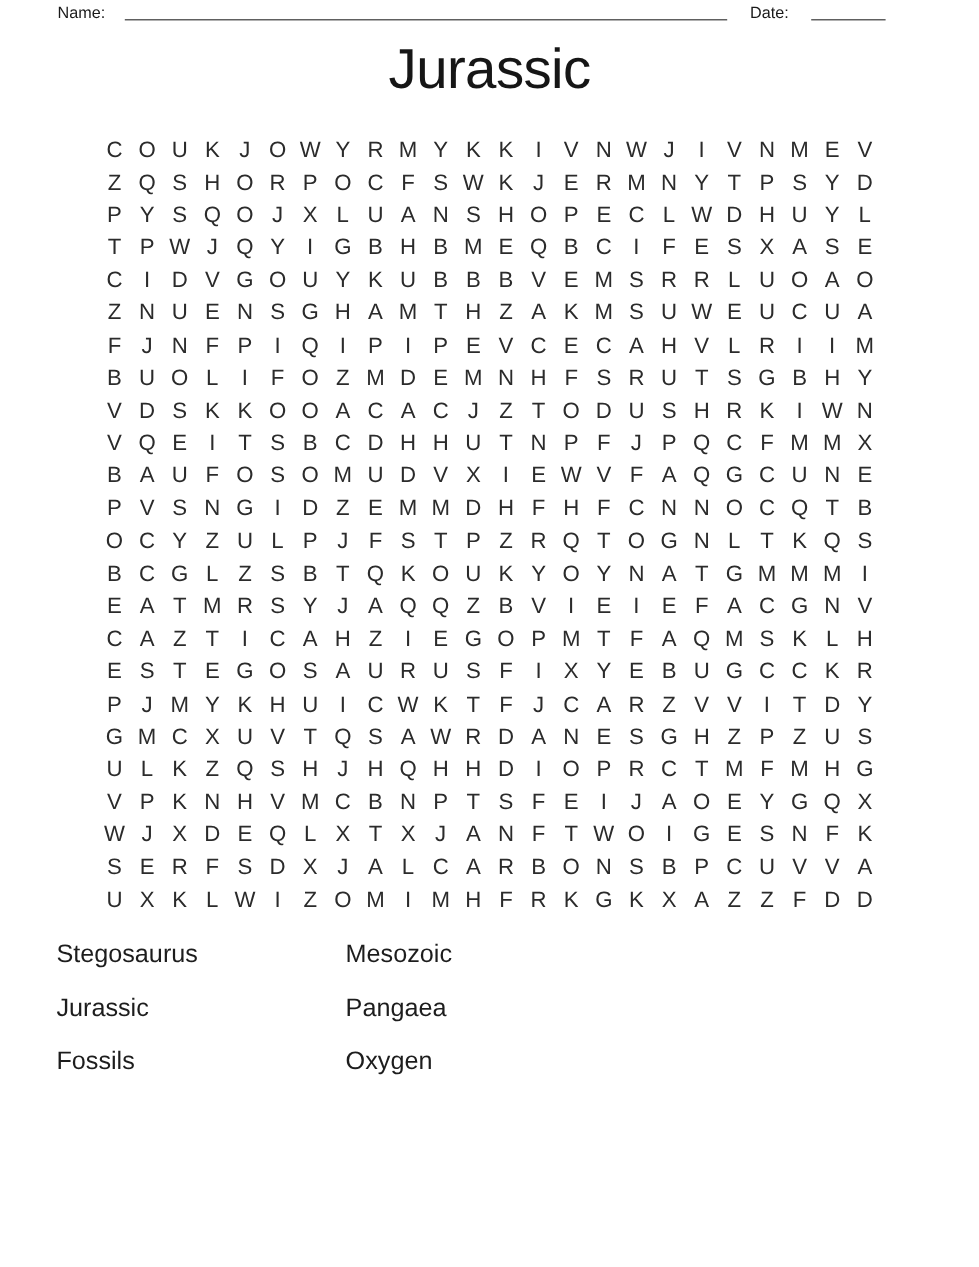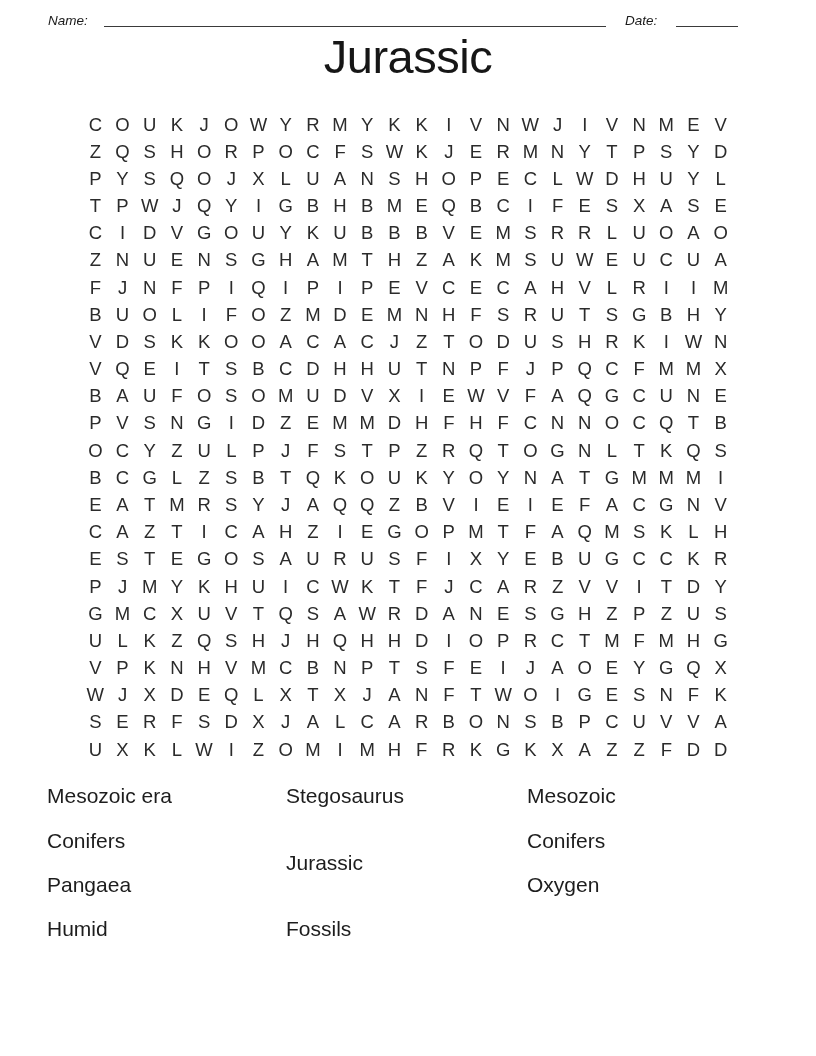--- a/index.html
+++ b/index.html
@@ -6,21 +6,21 @@
   .page {
     position: relative;
     width: 816px;
     height: 1056px;
     background: #ffffff;
     font-family: "Liberation Sans", sans-serif;
     color: #1d1d1d;
     overflow: hidden;
   }
   
-  .header { position: absolute; top: 10px; left: 0; right: 0; height: 22px; font-style: italic; }
+  .header { position: absolute; top: 0; left: 0; right: 0; height: 22px; }
   .hlabel { position: absolute; top: 3px; font-size: 13.5px; color: #1a1a1a; white-space: nowrap; }
   .name-label { left: 48px; }
   .date-label { left: 625px; }
   .fill-line { position: absolute; top: 1px; height: 15px; border-bottom: 1.6px solid #3a3a3a; }
   .name-line { left: 104px; width: 502px; }
   .date-line { left: 676px; width: 62px; }
   
   .title {
     position: absolute;
     top: 33px; left: 0; right: 0;
@@ -651,31 +651,25 @@
       <span class="cell">X</span>
       <span class="cell">A</span>
       <span class="cell">Z</span>
       <span class="cell">Z</span>
       <span class="cell">F</span>
       <span class="cell">D</span>
       <span class="cell">D</span>
     </div>
 
   <div class="words" id="words">
-      <div class="word-col word-col-1">
-        <div class="word">Mesozoic era</div>
-        <div class="word">Conifers</div>
-        <div class="word">Pangaea</div>
-        <div class="word">Humid</div>
-      </div>
       <div class="word-col word-col-2">
         <div class="word">Stegosaurus</div>
         <div class="word">Jurassic</div>
         <div class="word">Fossils</div>
       </div>
       <div class="word-col word-col-3">
         <div class="word">Mesozoic</div>
-        <div class="word">Conifers</div>
+        <div class="word">Pangaea</div>
         <div class="word">Oxygen</div>
       </div>
     </div>
 
 </div>
 
 </body></html>

